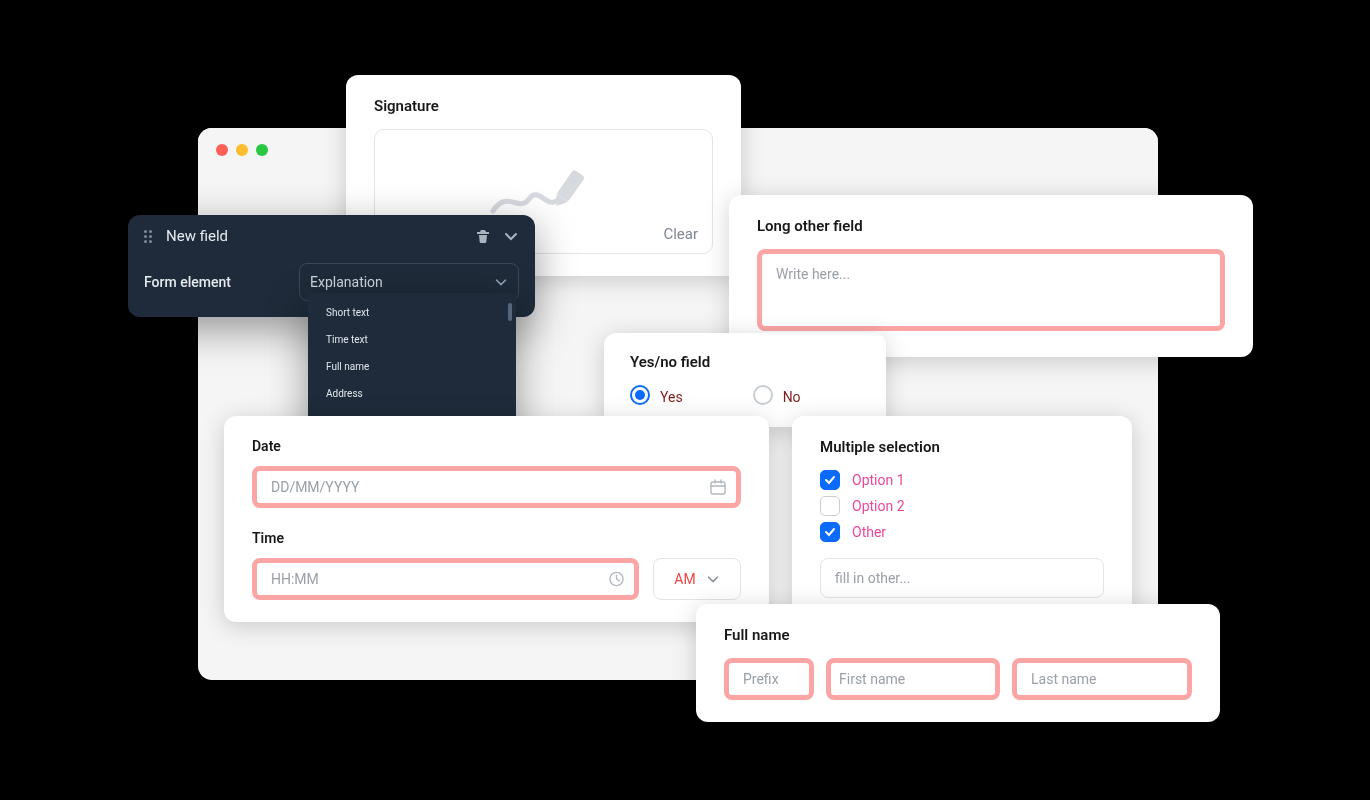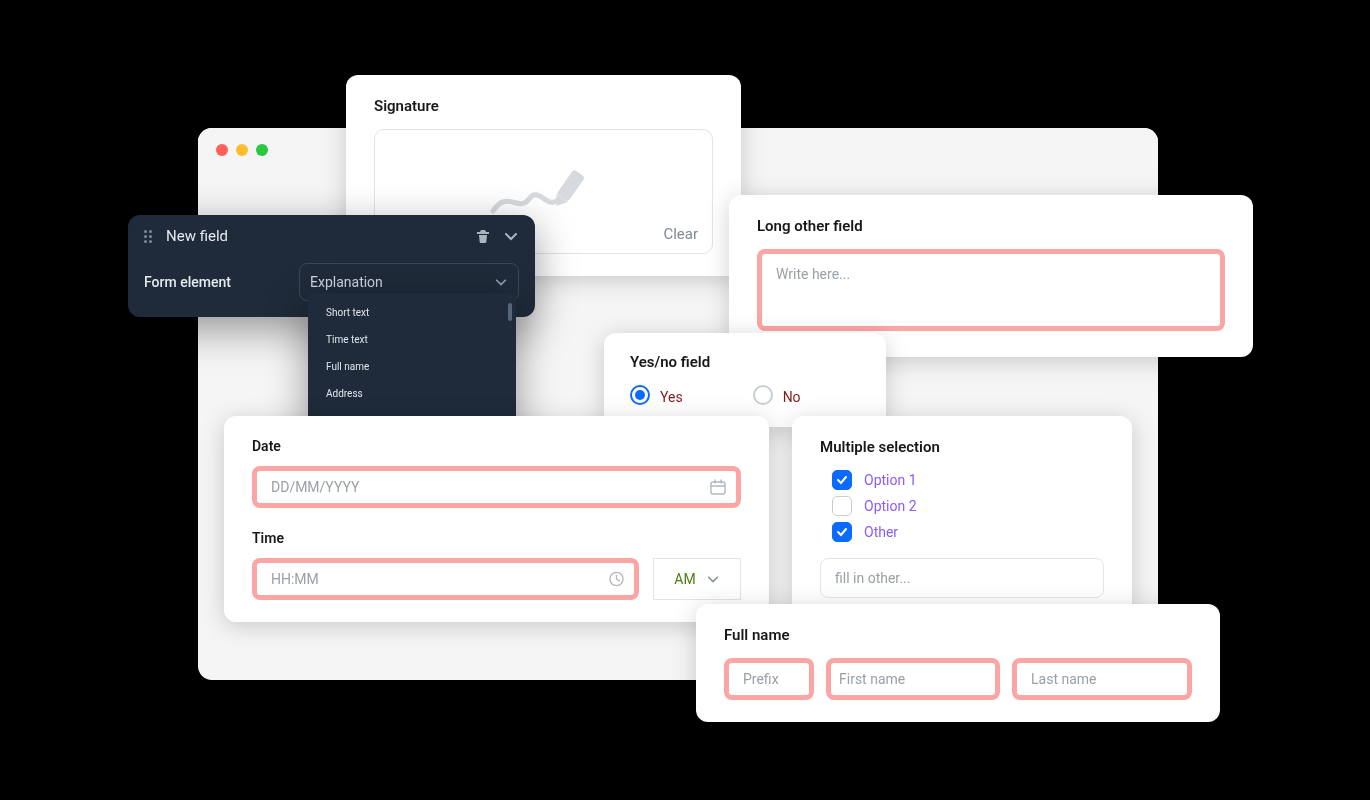--- a/index.html
+++ b/index.html
@@ -138,28 +138,28 @@
   
   .datetime-card { left: 224px; top: 416px; width: 545px; }
   .input-wrap { position:relative; }
   .input-icon {
     position:absolute; right:14px; top:50%; transform:translateY(-50%);
     color:#b2b8c0;
   }
   .time-row { display:flex; gap:14px; margin-top:10px; }
   .time-row .tm { flex:1; position:relative; }
   .ampm-btn {
-    width:88px; height:42px; border:1px solid #e2e4e8; border-radius:0;
+    width:88px; height:42px; border:1px solid #e2e4e8; border-radius:8px;
     background:#fff; display:flex; align-items:center; justify-content:center;
-    gap:10px; font-size:14px; color:#4d7c0f; cursor:pointer;
+    gap:10px; font-size:14px; color:#ef4444; cursor:pointer;
   }
 
   
   .multi-card { left: 792px; top: 416px; width: 340px; }
-  .chk-row { display:flex; align-items:center; gap:12px; margin:6px 12px; font-size:14px; color:#8b5cf6;}
+  .chk-row { display:flex; align-items:center; gap:12px; margin:6px 0; font-size:14px; color:#ec4899;}
   .chk {
     width:20px; height:20px; border-radius:5px;
     border:1.5px solid #c8cdd4; cursor:pointer;
     display:flex; align-items:center; justify-content:center;
     color:#fff; font-size:13px;
   }
   .chk.checked { background:#0b6bff; border-color:#0b6bff; }
   .multi-other {
     margin-top:10px; width:100%; height:40px; border:1px solid #e2e4e8;
     border-radius:8px; padding:0 14px; font-size:14px; font-family:inherit;

